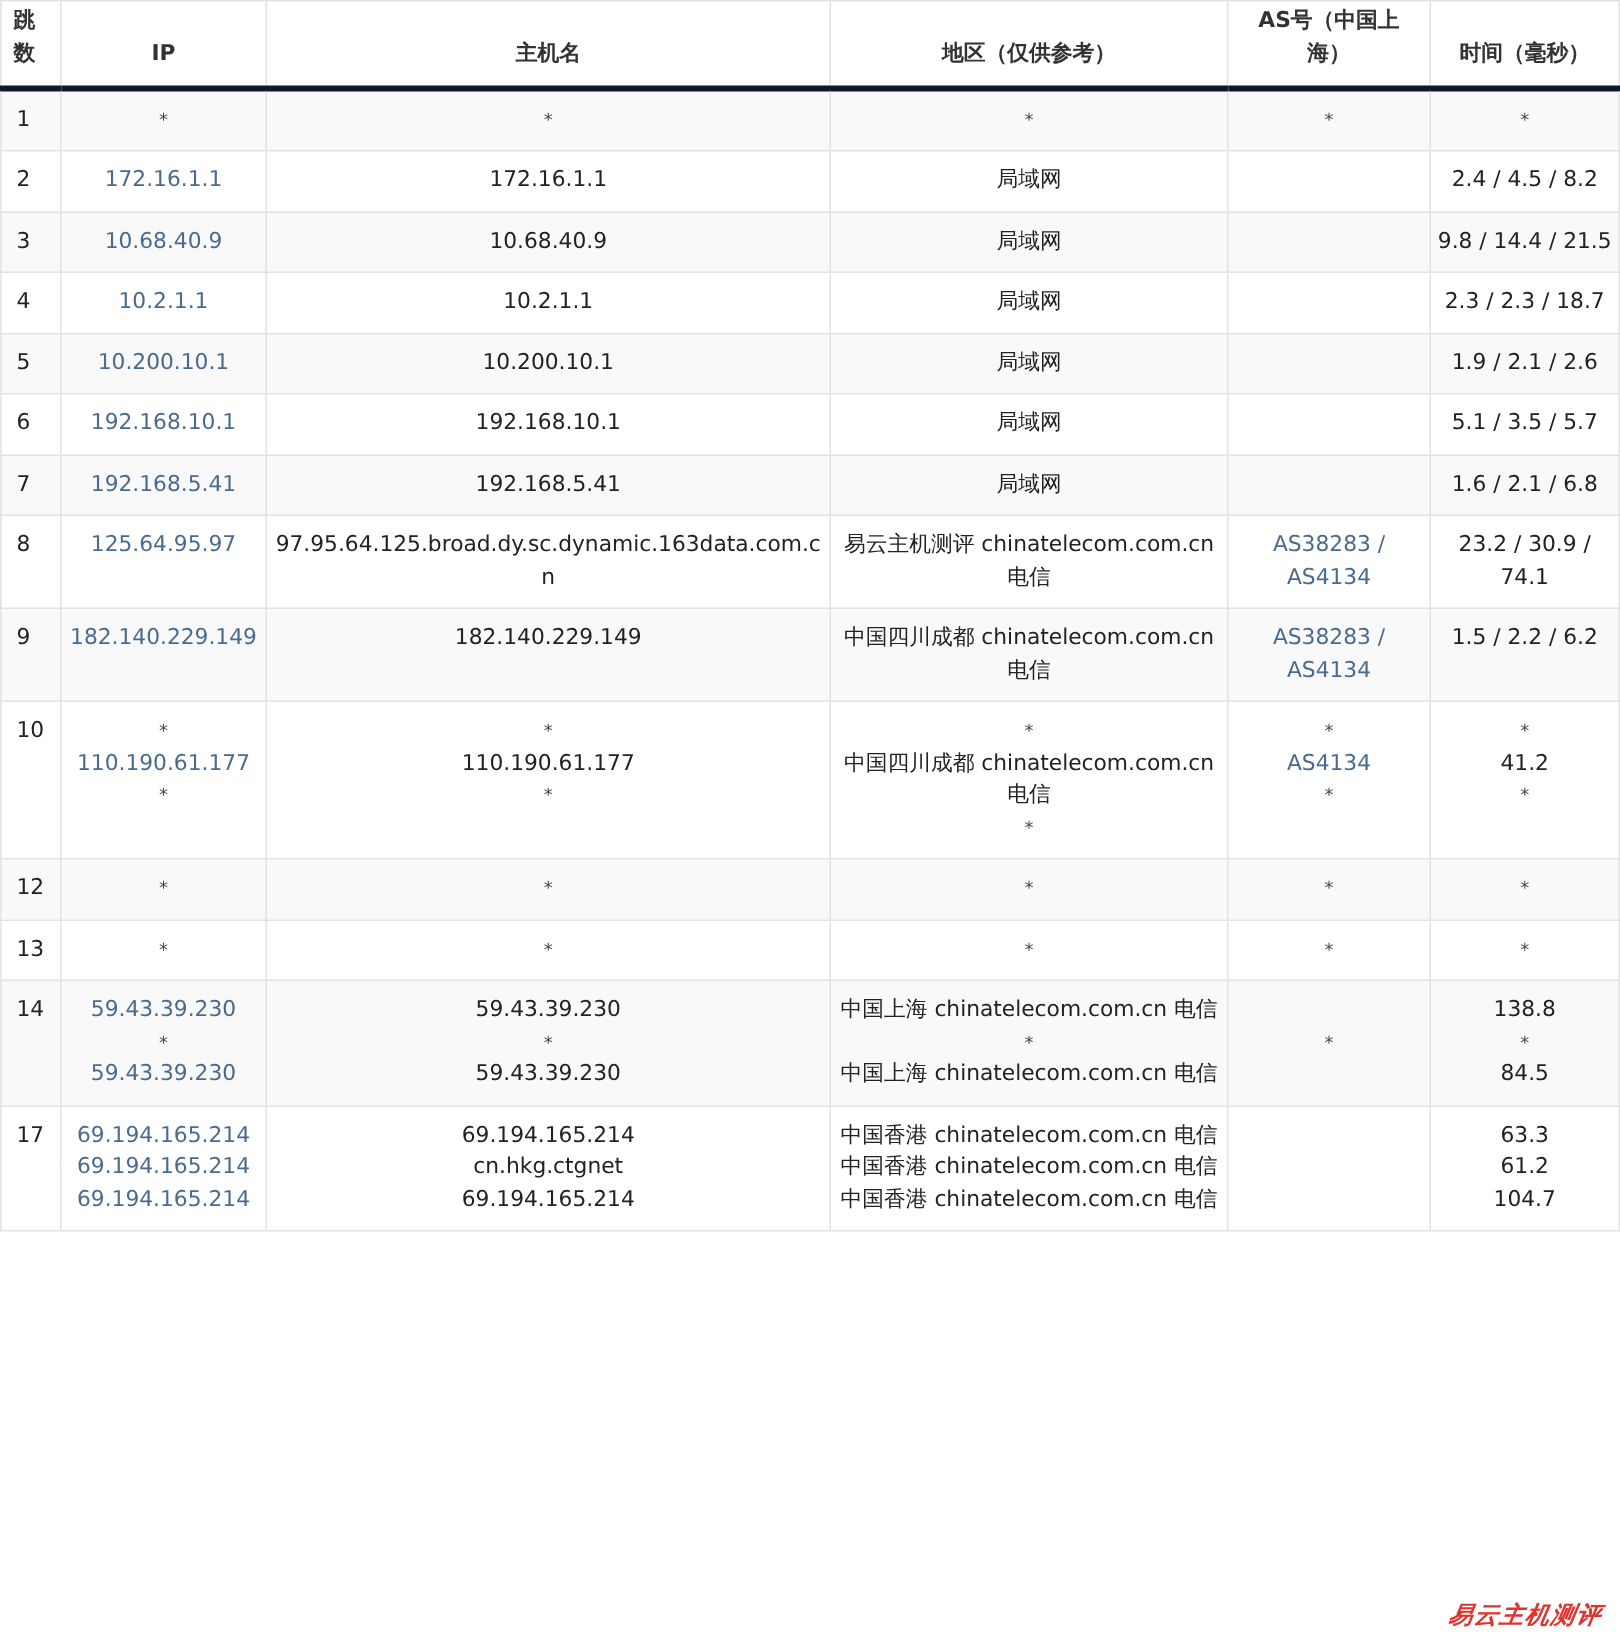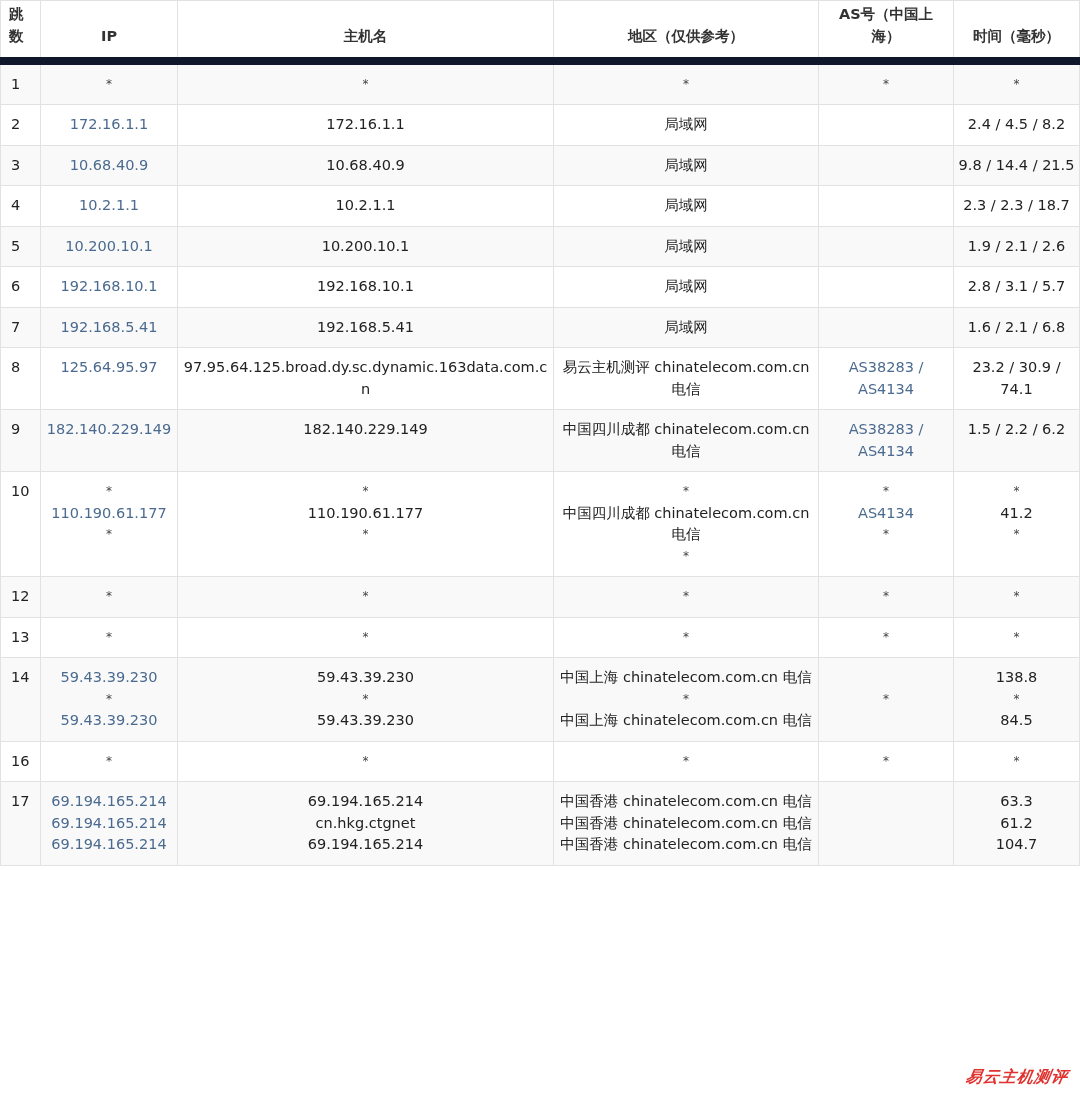--- a/index.html
+++ b/index.html
@@ -14,21 +14,21 @@
       padding: 9px 4px 9px 4px;
       word-break: normal;
       overflow-wrap: break-word;
     }
     table.trace th {
       font-weight: bold;
       vertical-align: bottom;
       padding: 2px 4px 9px 4px;
       color: #333;
       background: #ffffff;
-      border-bottom: 8px solid #0f172a;
+      border-bottom: 4px solid #0f172a;
     }
     table.trace th.hop-h { text-align: left; padding-left: 8px; }
     table.trace td.hop { text-align: left; padding-left: 10px; }
     table.trace tbody tr:nth-child(odd) td { background: #f9f9f9; }
     table.trace tbody tr:nth-child(even) td { background: #ffffff; }
     .link { color: #4a6a8f; }
     .line { display: block; }
     .star { display: block; font-size: 12px; color: #444; line-height: 21.5px; }
     .watermark {
       position: absolute; right: 12px; bottom: 8px;
@@ -154,21 +154,21 @@
           <span class="line link">192.168.10.1</span>
         </td>
         <td>
           <span class="line">192.168.10.1</span>
         </td>
         <td>
           <span class="line">局域网</span>
         </td>
         <td></td>
         <td>
-          <span class="line">2.8 / 3.1 / 5.7</span>
+          <span class="line">5.1 / 3.5 / 5.7</span>
         </td>
       </tr>
       <tr>
         <td class="hop">7</td>
         <td>
           <span class="line link">192.168.5.41</span>
         </td>
         <td>
           <span class="line">192.168.5.41</span>
         </td>
@@ -299,38 +299,20 @@
         </td>
         <td>
           <span class="line" style="height: 21.5px;"></span>
           <span class="star">*</span>
           <span class="line" style="height: 21.5px;"></span>
         </td>
         <td>
           <span class="line">138.8</span>
           <span class="star">*</span>
           <span class="line">84.5</span>
-        </td>
-      </tr>
-      <tr>
-        <td class="hop">16</td>
-        <td>
-          <span class="star">*</span>
-        </td>
-        <td>
-          <span class="star">*</span>
-        </td>
-        <td>
-          <span class="star">*</span>
-        </td>
-        <td>
-          <span class="star">*</span>
-        </td>
-        <td>
-          <span class="star">*</span>
         </td>
       </tr>
       <tr>
         <td class="hop">17</td>
         <td>
           <span class="line link">69.194.165.214</span>
           <span class="line link">69.194.165.214</span>
           <span class="line link">69.194.165.214</span>
         </td>
         <td>

